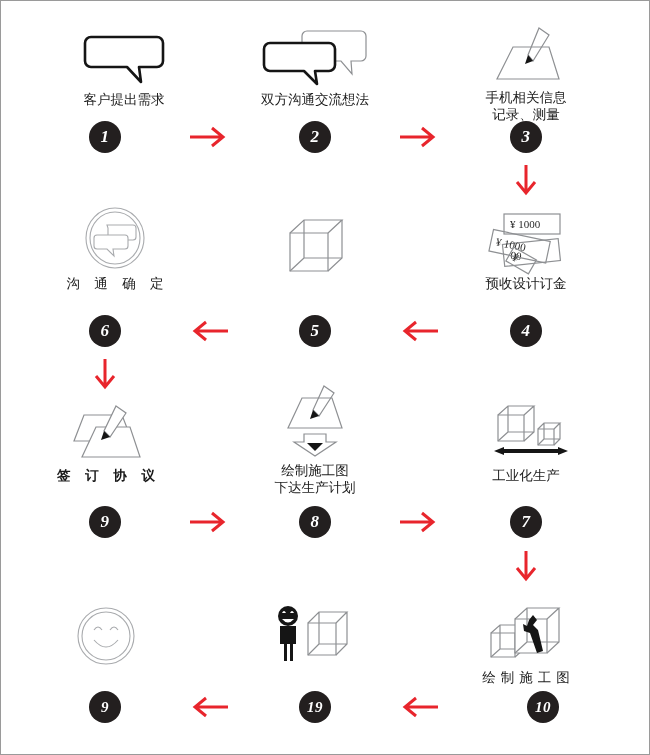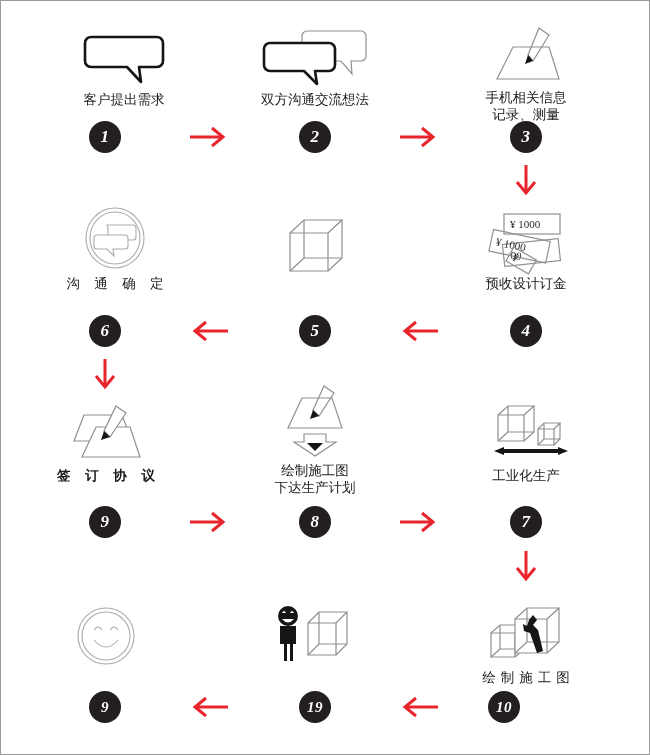--- a/index.html
+++ b/index.html
@@ -289,21 +289,21 @@
       <svg width="90" height="58" viewBox="0 0 90 58">
         <path class="ln-gray" d="M10 28 H34 V52 H10 Z" style="fill:#ffffff"></path>
         <path class="ln-gray" d="M10 28 L19 20 H43 L34 28 M43 20 V44 L34 52 M19 20 V44 H43 M19 44 L10 52"></path>
         <path class="ln-gray" d="M34 14 H66 V48 H34 Z" style="fill:#ffffff"></path>
         <path class="ln-gray" d="M34 14 L46 3 H78 L66 14 M78 3 V37 L66 48 M46 3 V37 H78 M46 37 L34 48"></path>
         <path class="fl-black" d="M52 10 L56 15 L52 20 L57 25 L62 46 L56 48 L49 28 L43 26 L42 19 L46 21 L48 15 Z"></path>
       </svg>
     </div>
     <div class="step-label spaced">绘制施工图</div>
   </div>
-  <div class="badge wide" style="left:487px; top:690px;font-style:italic;">10</div>
+  <div class="badge wide" style="left:526px; top:690px;font-style:italic;">10</div>
 
   <div class="arrow" style="left:397px; top:694px;">
     <svg width="42" height="24" viewBox="0 0 42 24">
       <path fill="none" stroke="#e8252c" stroke-width="3" d="M40 12 H8 M18 3 L7 12 L18 21"></path>
     </svg>
   </div>
   <div class="arrow" style="left:187px; top:694px;">
     <svg width="42" height="24" viewBox="0 0 42 24">
       <path fill="none" stroke="#e8252c" stroke-width="3" d="M40 12 H8 M18 3 L7 12 L18 21"></path>
     </svg>

